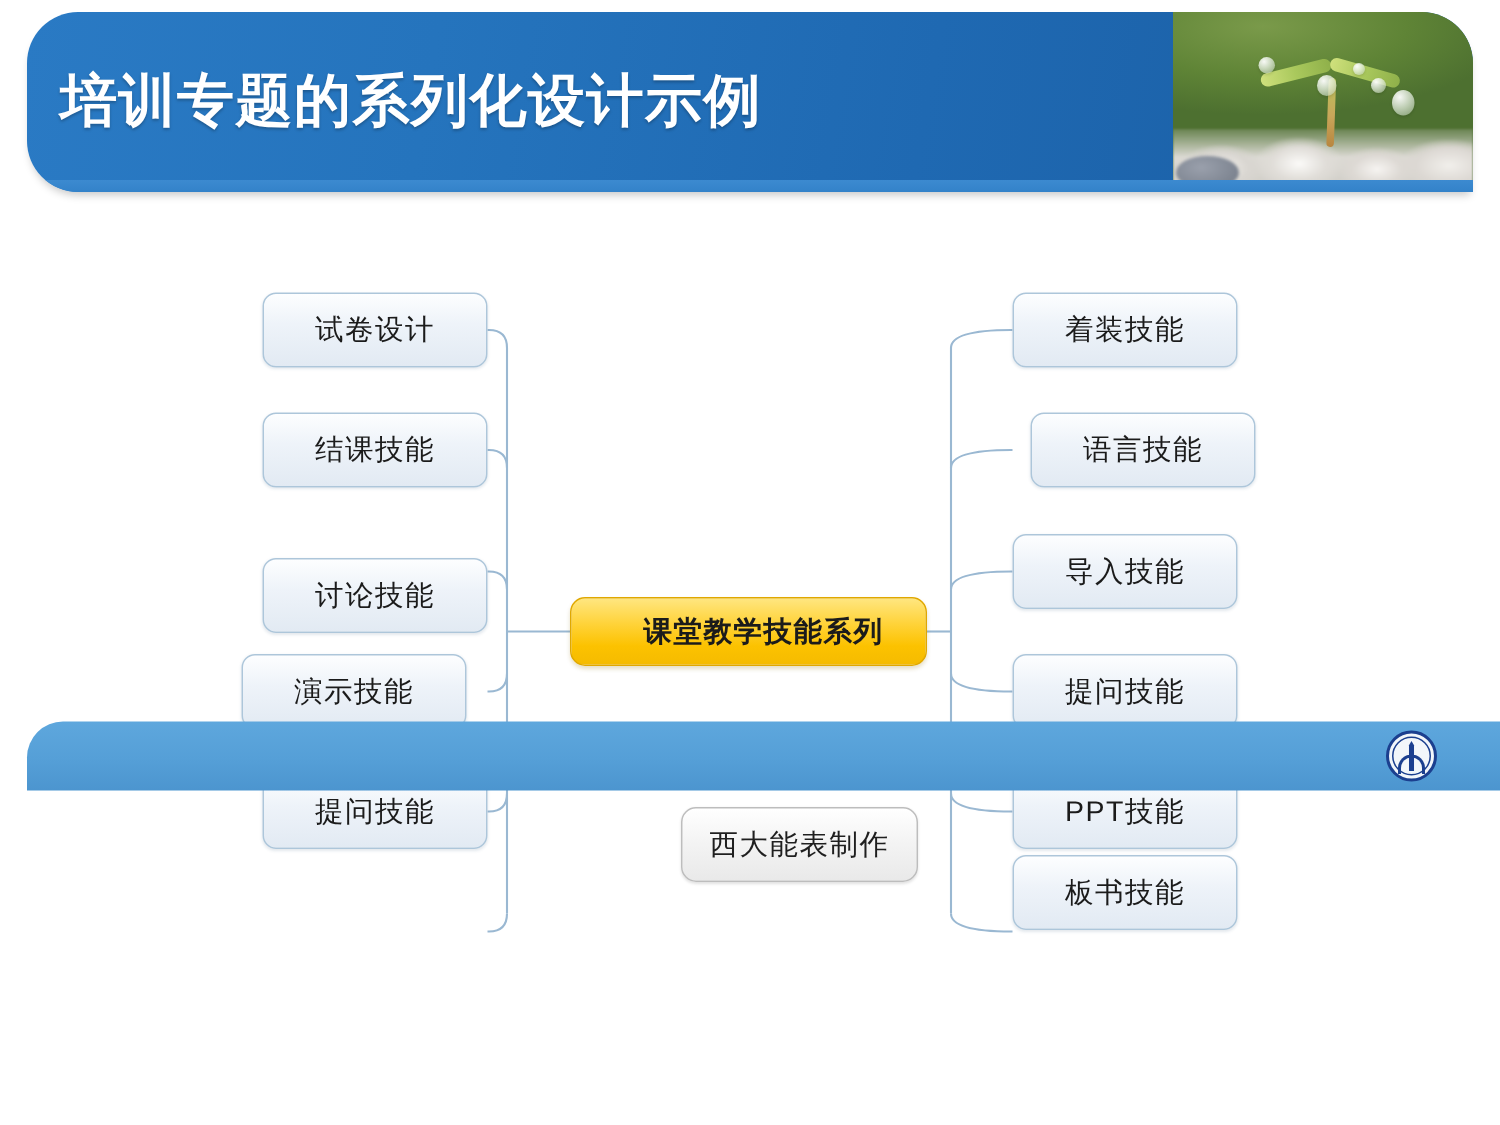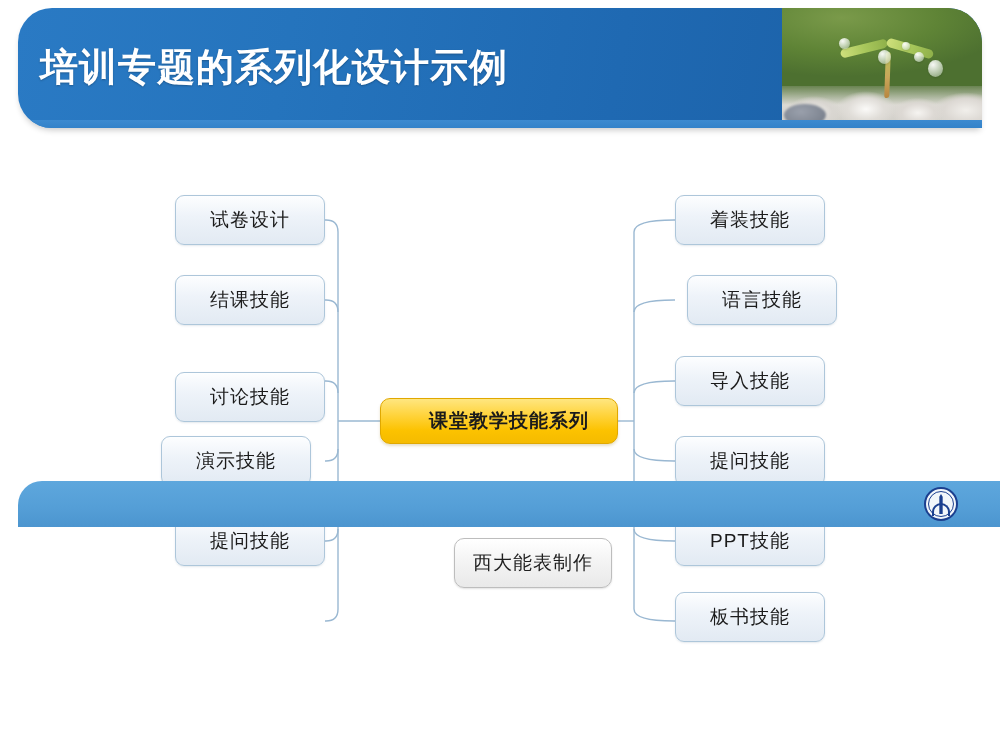--- a/index.html
+++ b/index.html
@@ -311,21 +311,21 @@
     </div>
     <div class="node leaf" style="left:675px; top:206px;">
       <span>导入技能</span>
     </div>
     <div class="node leaf" style="left:675px; top:286px;">
       <span>提问技能</span>
     </div>
     <div class="node leaf" style="left:675px; top:366px;justify-content:center;">
       <span>PPT技能</span>
     </div>
-    <div class="node leaf" style="left:675px; top:442px;">
+    <div class="node leaf" style="left:675px; top:420px;">
       <span>板书技能</span>
     </div>
 
     <div class="node center" style="left:380px; top:248px;">
       <span>课堂教学技能系列</span>
     </div>
 
     <div class="node note" style="left:454px; top:388px;">
       <span>西大能表制作</span>
     </div>

